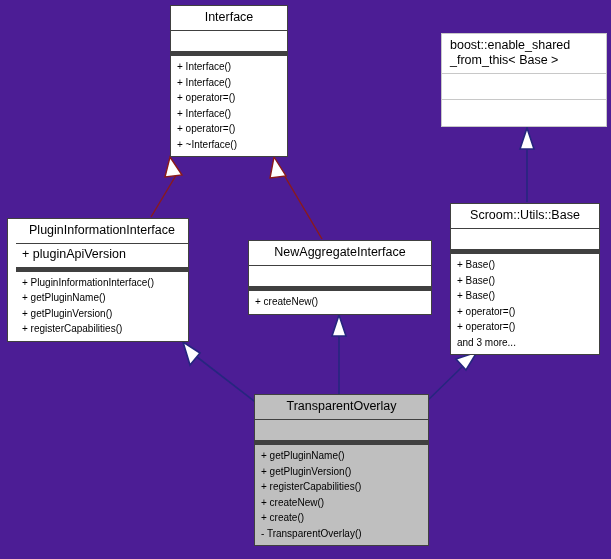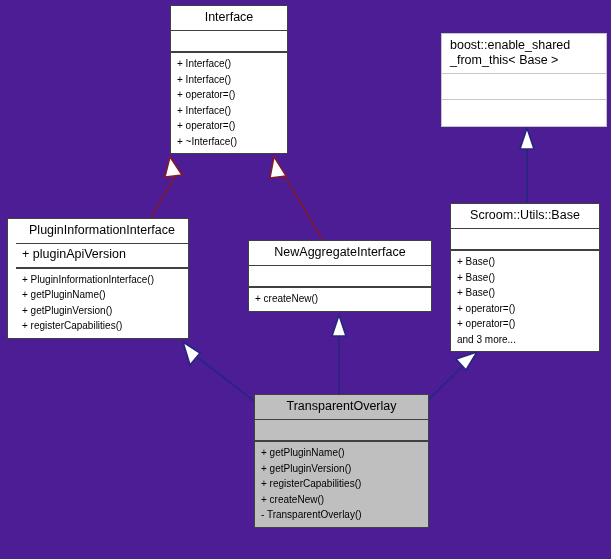--- a/index.html
+++ b/index.html
@@ -47,21 +47,21 @@
     border-bottom: 1px solid #404040;
     white-space: pre-line;
   }
   .external .uml-title {
     border-bottom: 1px solid #c8c8c8;
     text-align: left;
     padding-left: 8px;
   }
   .uml-attrs {
     box-sizing: border-box;
-    border-bottom: 2px solid #404040;
+    border-bottom: 5px solid #404040;
     font-size: 12.5px;
     line-height: 15.5px;
     color: #000000;
     padding: 3px 6px 4px 6px;
     min-height: 22px;
   }
   .external .uml-attrs {
     border-bottom: 1px solid #c8c8c8;
     min-height: 26px;
   }
@@ -188,17 +188,18 @@
   <div class="uml-class highlight" style="left:254px; top:394px; width:175px;">
     <div class="uml-title">TransparentOverlay</div>
     <div class="uml-attrs">
       <div class="empty-compartment"></div>
     </div>
     <div class="uml-methods">
       <div>+ getPluginName()</div>
       <div>+ getPluginVersion()</div>
       <div>+ registerCapabilities()</div>
       <div>+ createNew()</div>
+      <div>+ create()</div>
       <div>- TransparentOverlay()</div>
     </div>
   </div>
 
 </div>
 
 </body></html>

